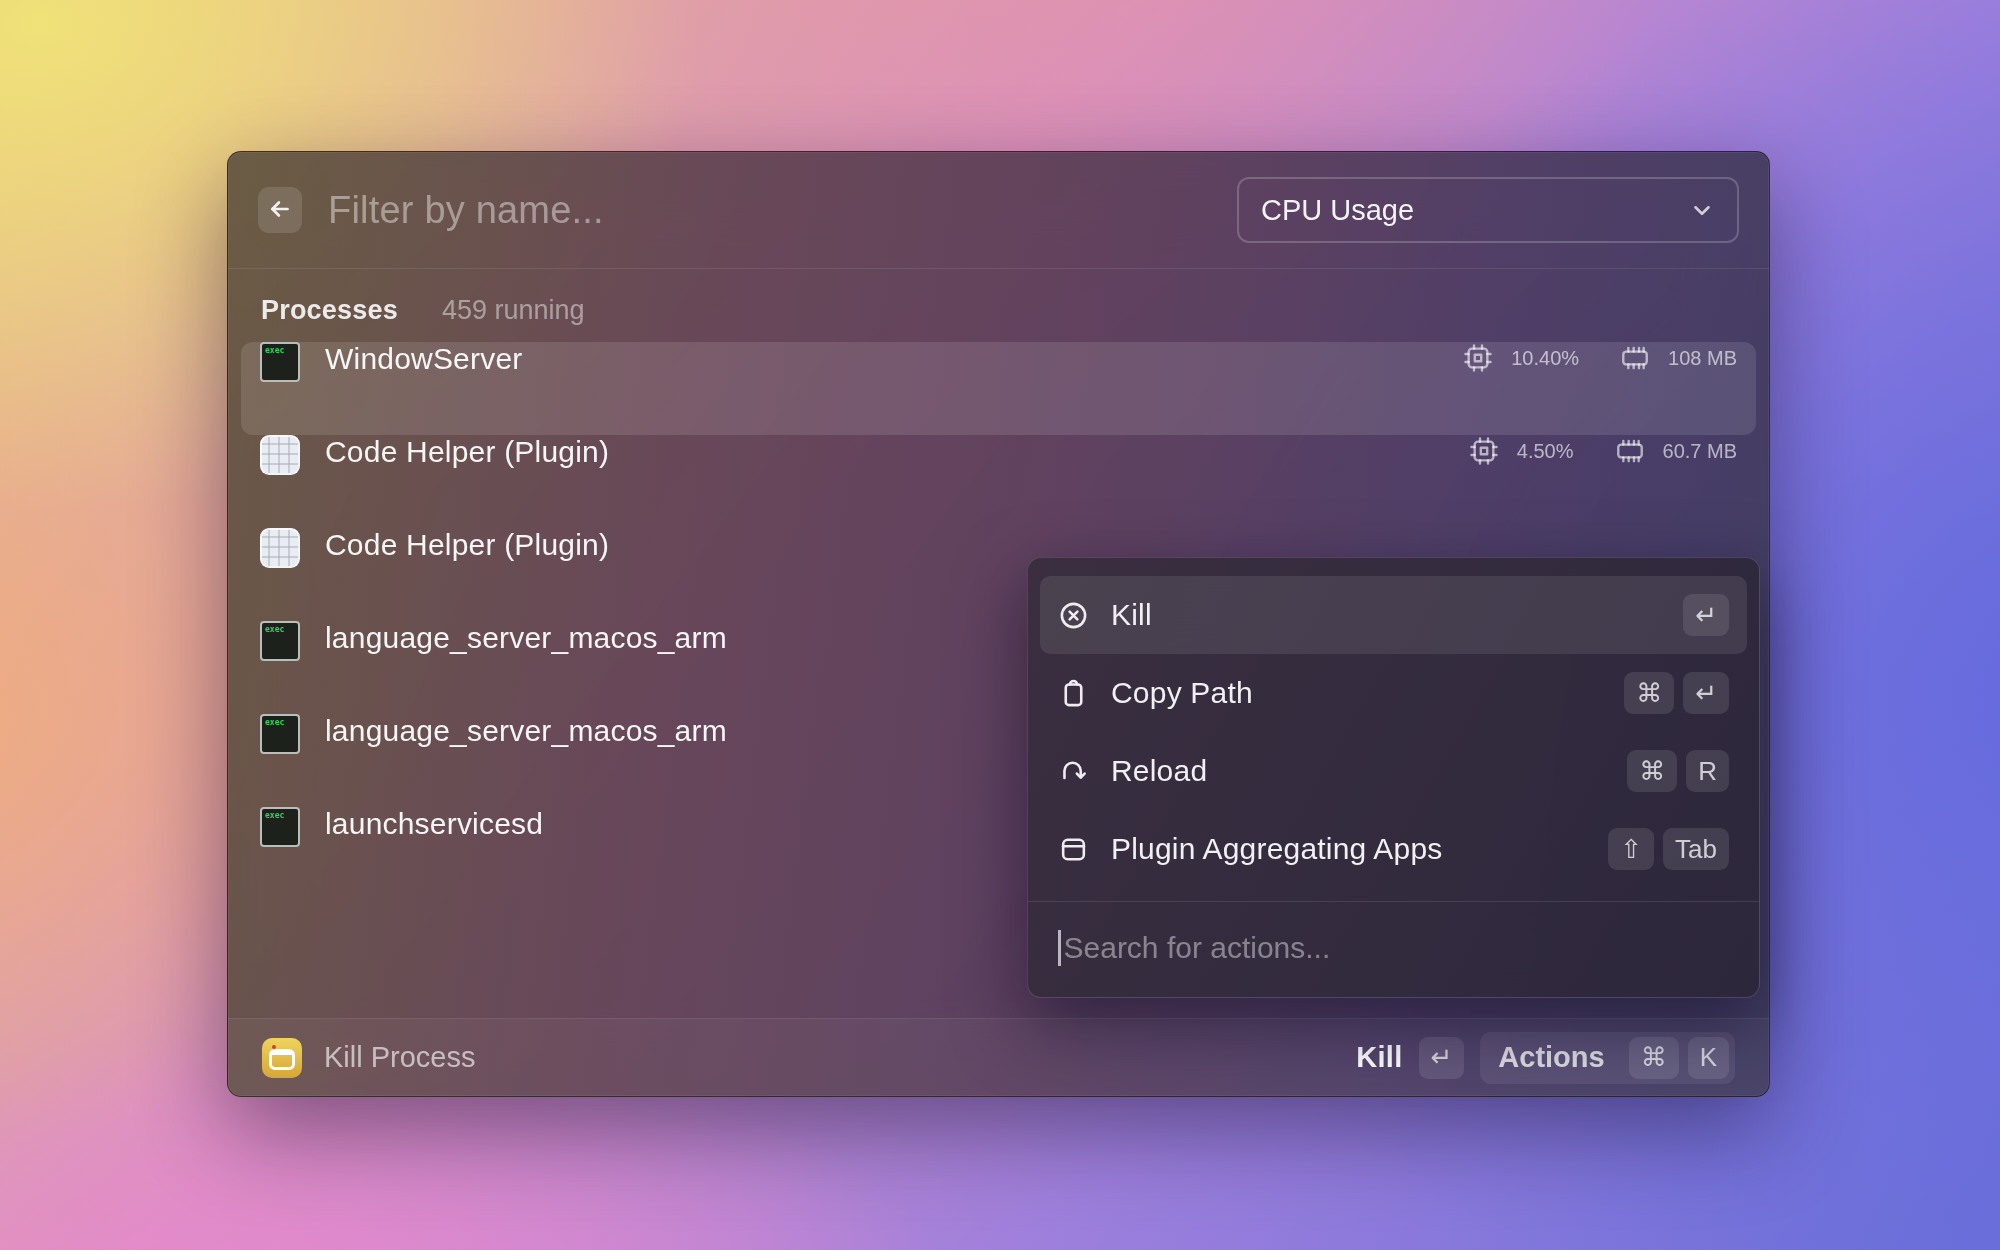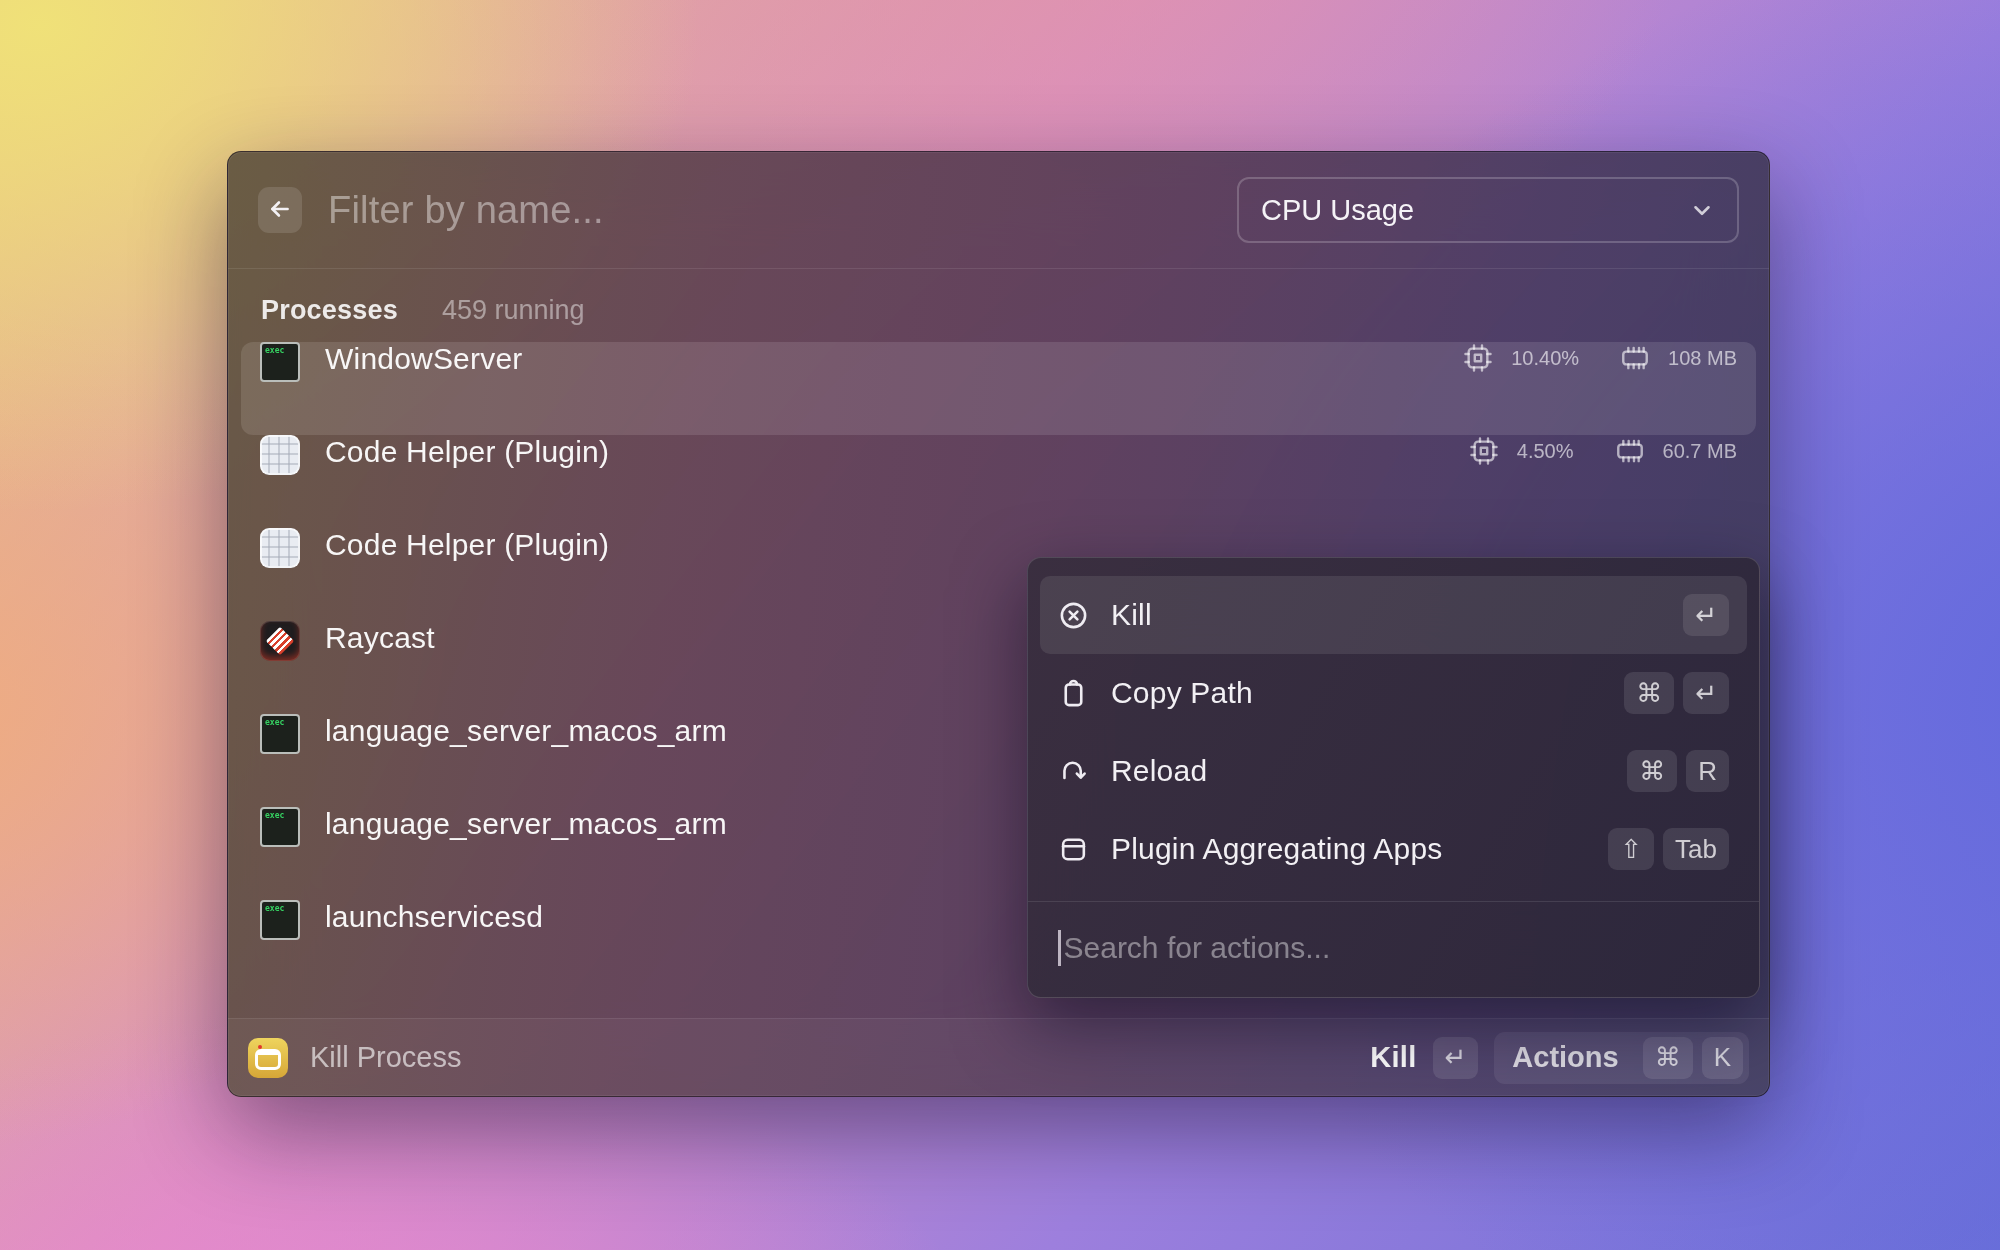--- a/index.html
+++ b/index.html
@@ -99,21 +99,21 @@
   }
   .icon-kill-process::after{
     content:"";position:absolute;left:10px;top:7px;width:4px;height:4px;
     border-radius:50%;background:#e2372c;
   }
   
   .footer{
     position:absolute;left:0;right:0;bottom:0;height:78px;box-sizing:border-box;
     border-top:1px solid rgba(255,255,255,.08);background:rgba(255,255,255,.035);
     border-radius:0 0 13px 13px;
-    display:flex;align-items:center;gap:22px;padding:0 20px;justify-content:flex-end;
+    display:flex;align-items:center;gap:22px;padding:0 34px;justify-content:flex-end;
   }
   .footer .picon{width:40px;height:40px;}
   .fname{font-size:29px;color:rgba(255,255,255,.62);}
   .fright{margin-left:auto;display:flex;align-items:center;gap:16px;}
   .fkill{font-size:29px;font-weight:700;color:#fff;letter-spacing:.3px;}
   .kbd{
     min-width:30px;height:42px;padding:0 12px;border-radius:9px;
     background:rgba(255,255,255,.1);color:rgba(255,255,255,.75);
     display:flex;align-items:center;justify-content:center;
     font-size:26px;box-sizing:border-box;
@@ -228,24 +228,20 @@
               </span>
               <span>60.7 MB</span>
             </span>
           </div>
         </div>
         <div class="prow">
           <span class="picon icon-app-grid"></span>
           <span class="pname">Code Helper (Plugin)</span>
         </div>
         <div class="prow">
-          <span class="picon icon-raycast"></span>
-          <span class="pname">Raycast</span>
-        </div>
-        <div class="prow">
           <span class="picon icon-terminal-exec"></span>
           <span class="pname">language_server_macos_arm</span>
         </div>
         <div class="prow">
           <span class="picon icon-terminal-exec"></span>
           <span class="pname">language_server_macos_arm</span>
         </div>
         <div class="prow">
           <span class="picon icon-terminal-exec"></span>
           <span class="pname">launchservicesd</span>

